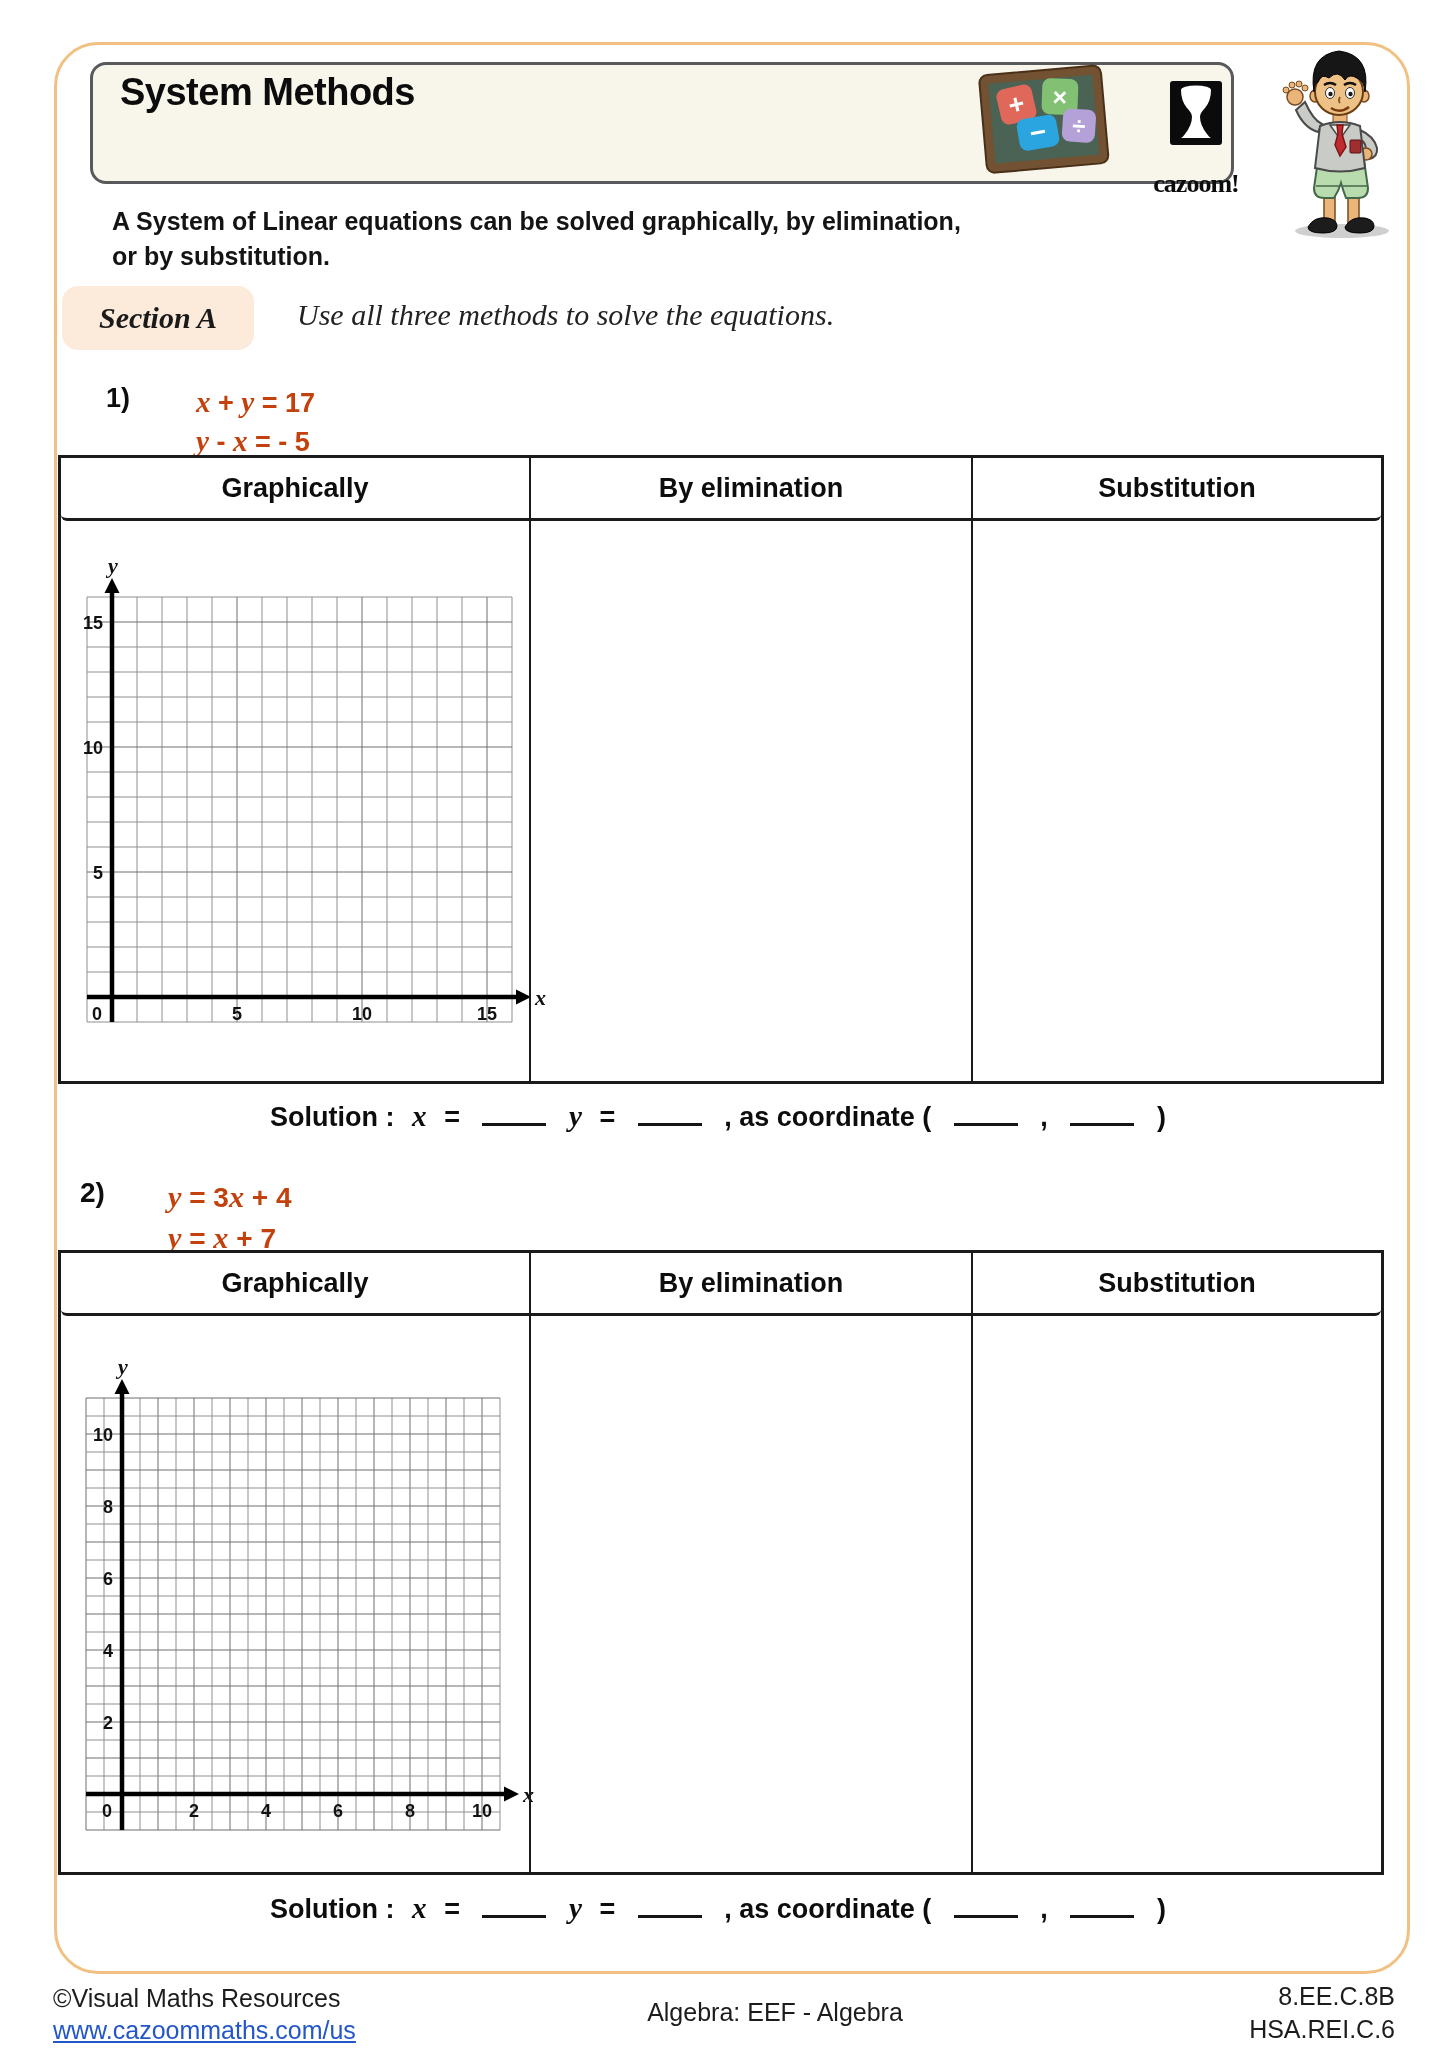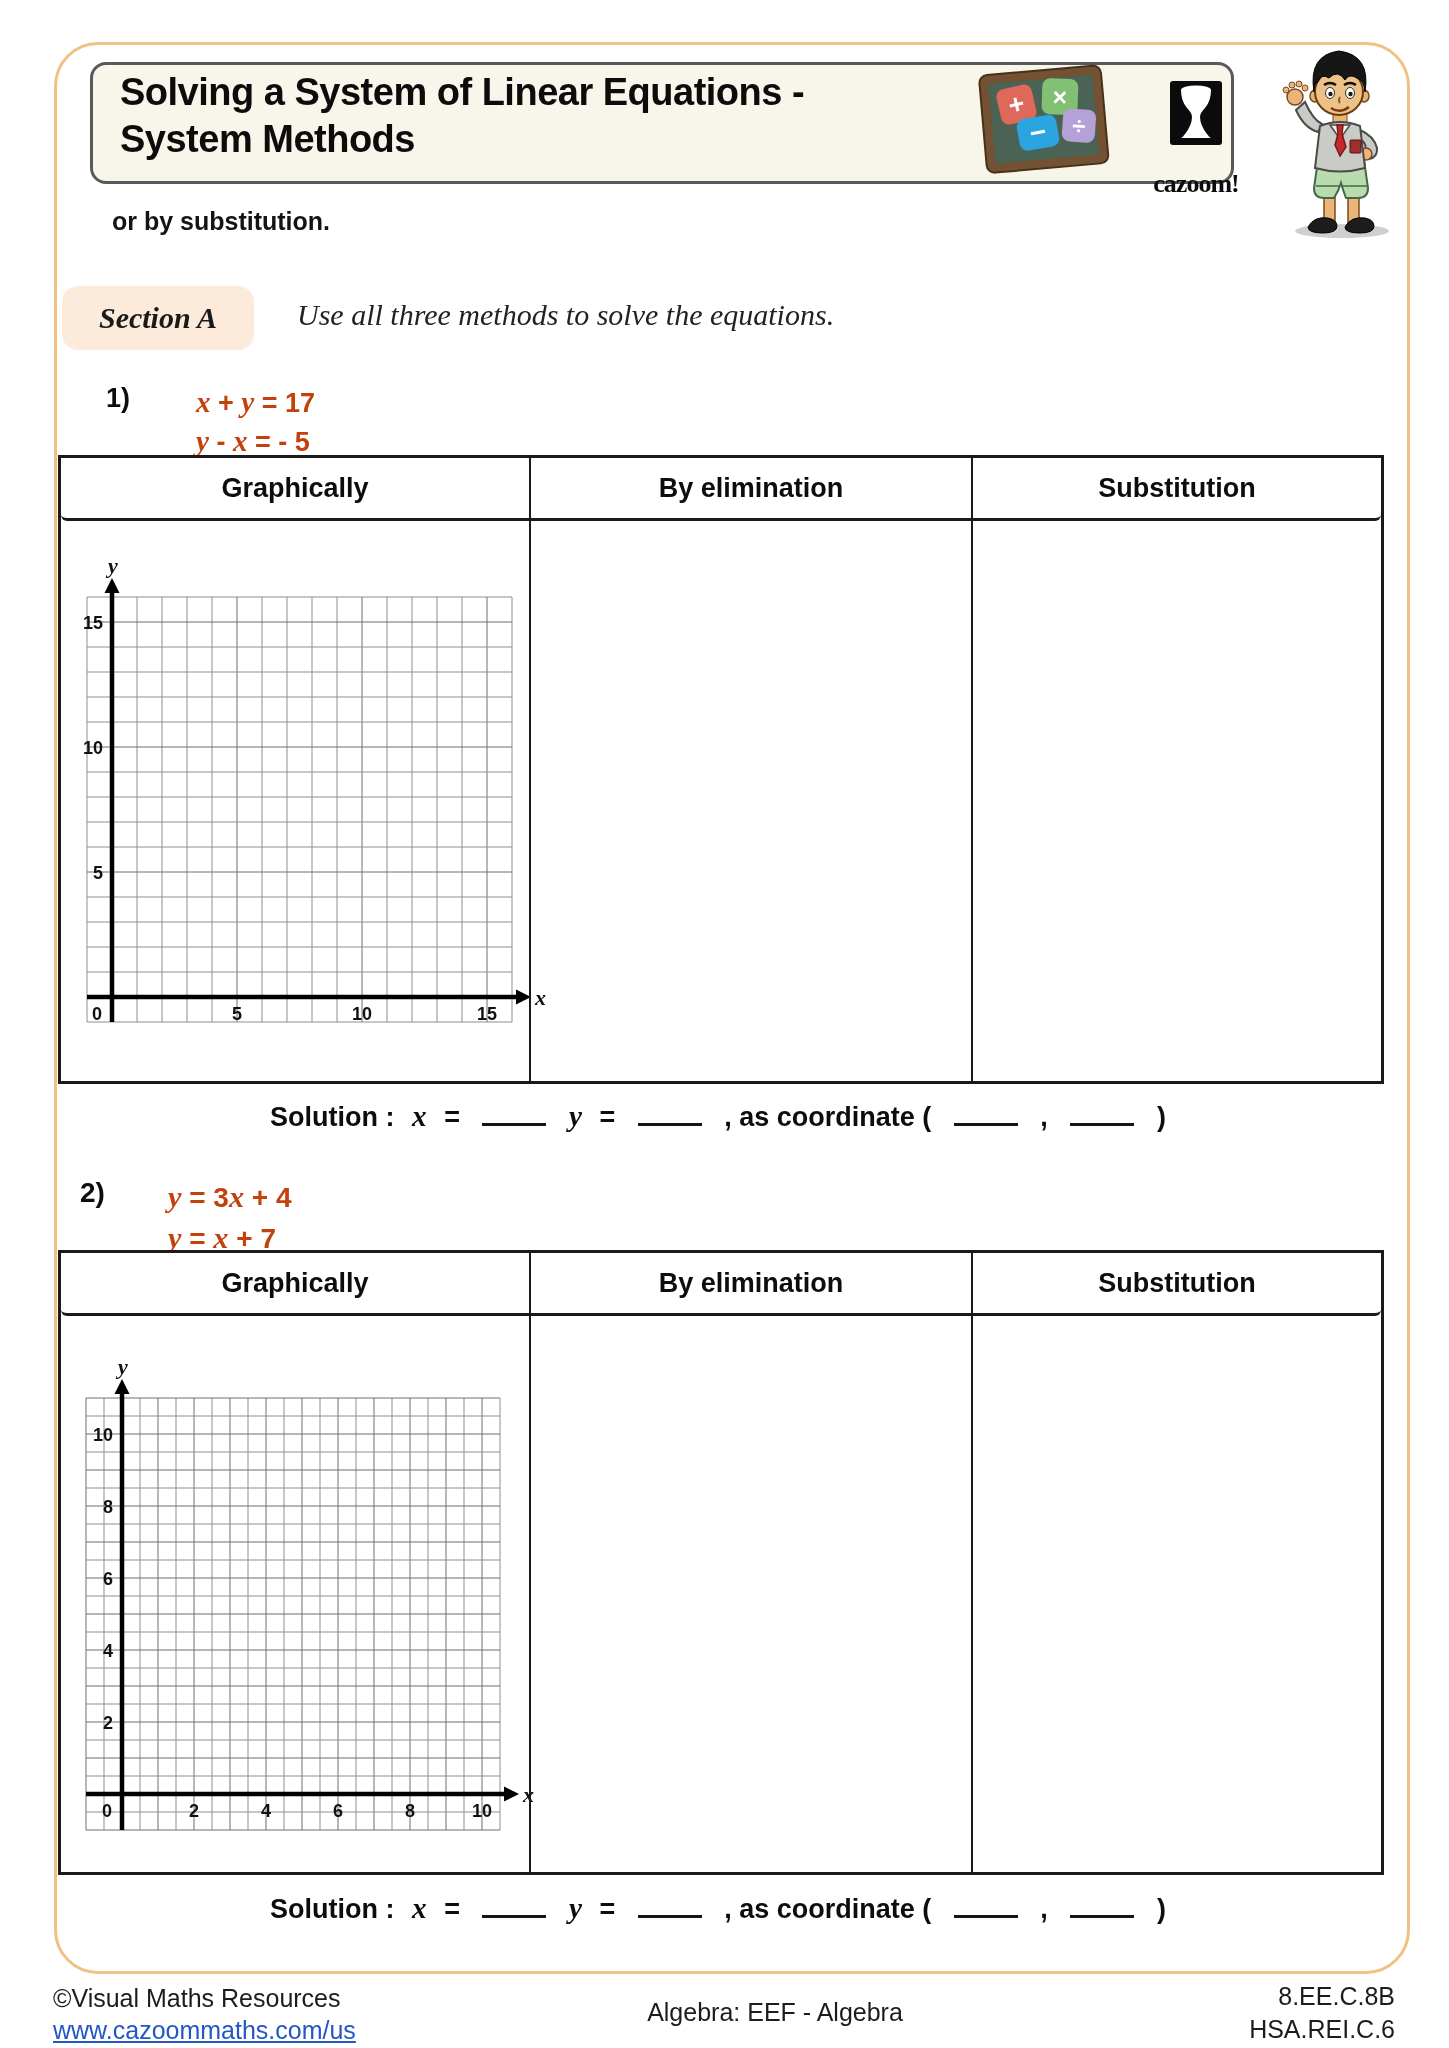--- a/index.html
+++ b/index.html
@@ -56,21 +56,20 @@
         line-height:33px;color:#1c1c1c;z-index:2;}
 </style>
 </head>
 <body>
 
 <div class="page">
   <div class="page-border"></div>
 
   <div class="title-box">
     <div class="title-text">
-      <div>Solving a System of Linear Equations -</div>
       <div>System Methods</div>
     </div>
 
     <svg class="board-svg" width="130" height="108" viewBox="0 0 130 108">
       <rect x="2" y="3" width="122" height="98" rx="8" fill="#725233" stroke="#4a3018" stroke-width="2"></rect>
       <rect x="11" y="12" width="104" height="80" fill="#4a6354"></rect>
       <g transform="translate(19,17) rotate(-8 18 18)">
         <rect width="36" height="36" rx="8" fill="#e0685a"></rect>
         <text x="18" y="27" text-anchor="middle" style="font-family:'Liberation Sans',sans-serif;font-weight:bold;font-size:27px;fill:#fff">+</text>
       </g>
@@ -128,20 +127,21 @@
     <ellipse cx="88" cy="53" rx="4.5" ry="5.5" fill="#fff" stroke="#333"></ellipse>
     <circle cx="68.5" cy="54" r="2.2" fill="#1a1a1a"></circle>
     <circle cx="88.5" cy="54" r="2.2" fill="#1a1a1a"></circle>
     <path d="M62,45 Q68,41 74,45" stroke="#111" stroke-width="2.5" fill="none"></path>
     <path d="M82,45 Q88,41 94,45" stroke="#111" stroke-width="2.5" fill="none"></path>
     <path d="M78,57 Q76,61 78,63" stroke="#8a5a2a" stroke-width="2" fill="none"></path>
     <path d="M69,68 Q78,74 87,67" stroke="#7a3a10" stroke-width="2.5" fill="none"></path>
   </svg>
 
   <div class="intro">
+    <div>A System of Linear equations can be solved graphically, by elimination,</div>
     <div>or by substitution.</div>
   </div>
 
   <div class="section-badge">Section A</div>
   <div class="section-instruction">Use all three methods to solve the equations.</div>
 
   <div class="prob-num" style="left:106px;top:383px;">1)</div>
   <div class="prob-eqs" style="left:196px;top:383px;">
     <div><span class="v">x</span> + <span class="v">y</span> = 17</div>
     <div><span class="v">y</span> - <span class="v">x</span> = - 5</div>

